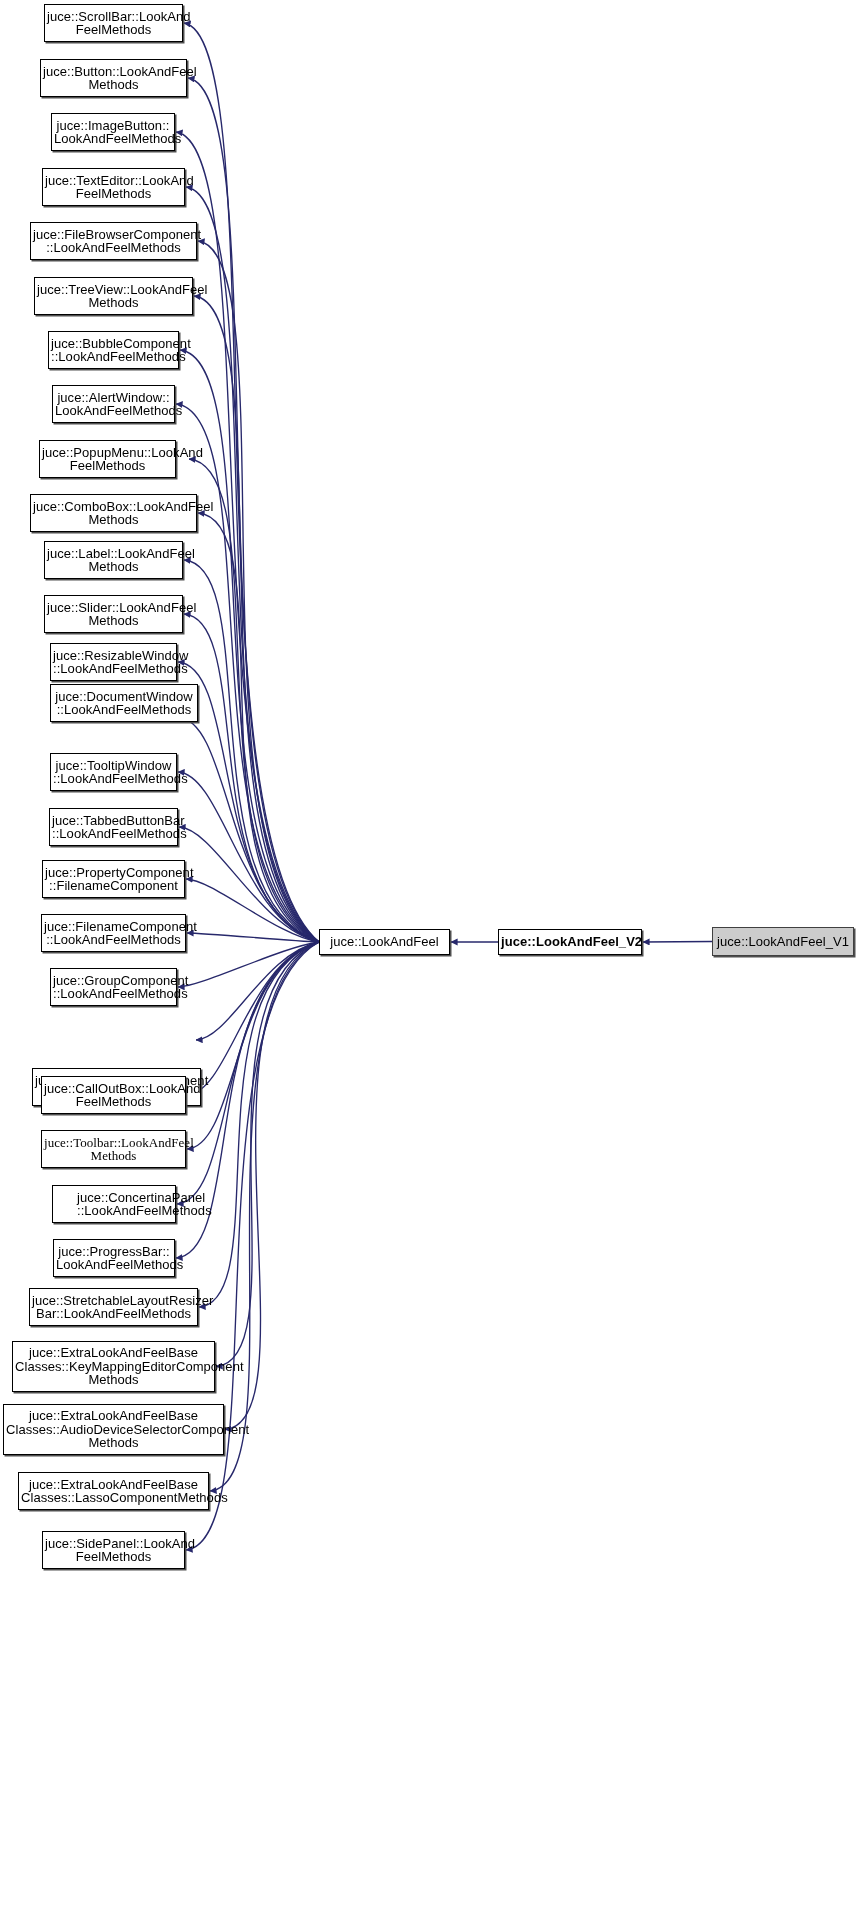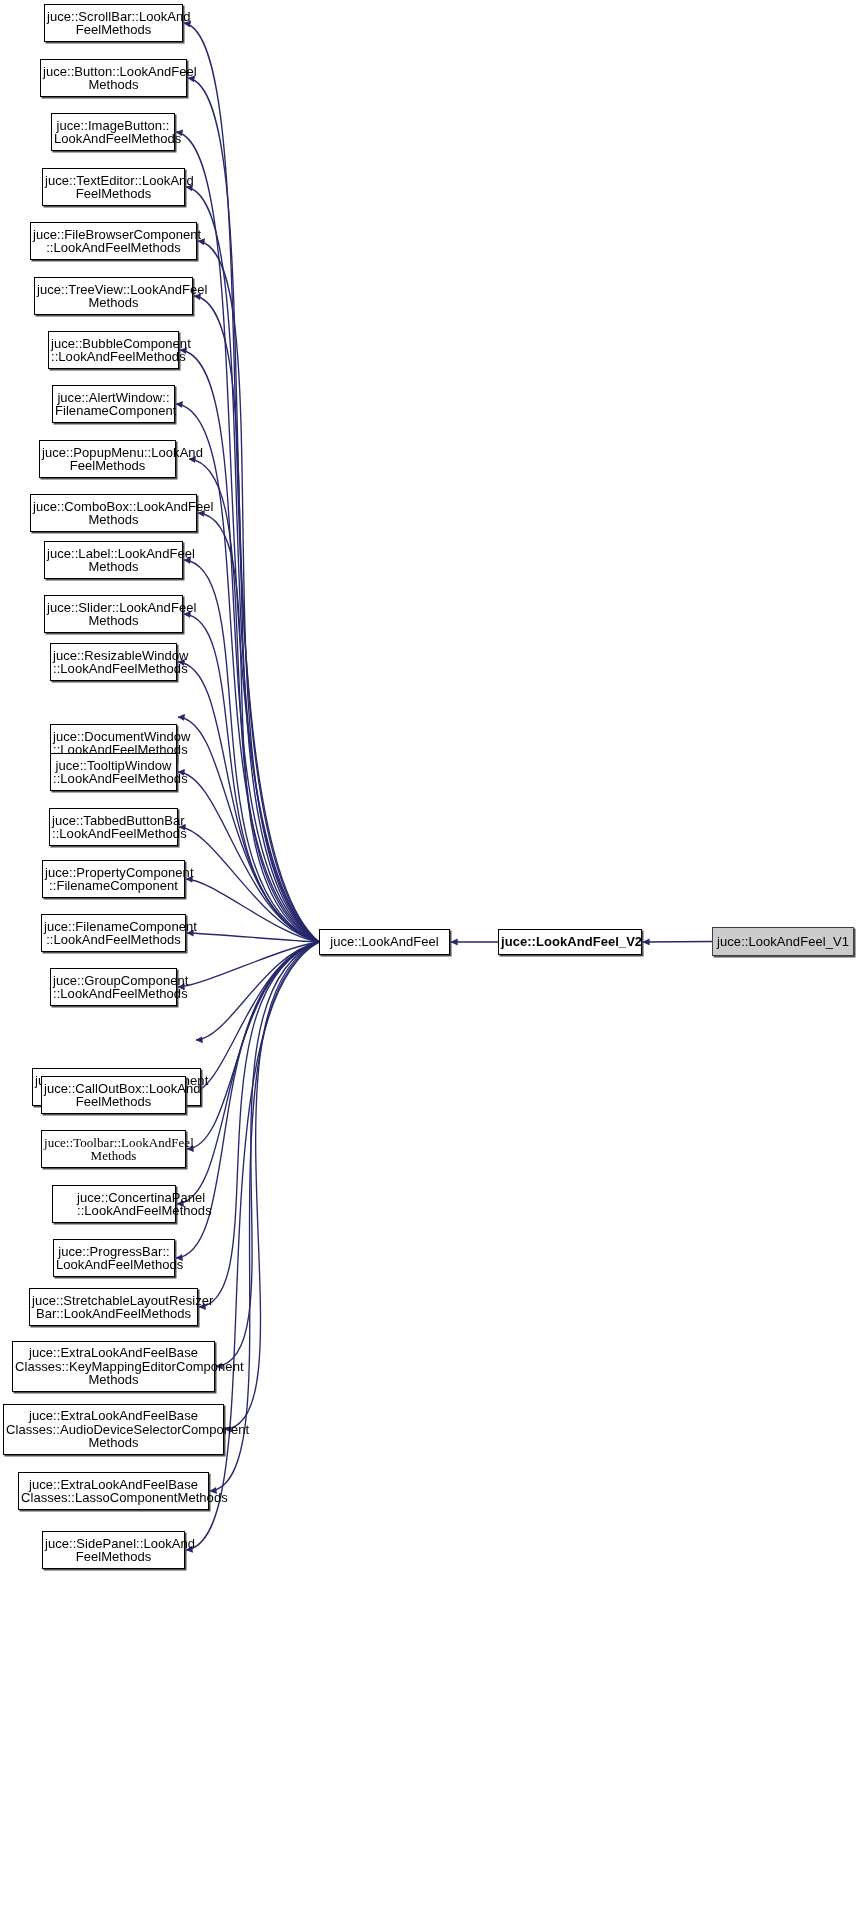--- a/index.html
+++ b/index.html
@@ -104,32 +104,32 @@
 LookAndFeelMethods</span></div>
     <div class="node" style="left: 42px; top: 168px; width: 143px; height: 38px;"><span class="node-label">juce::TextEditor::LookAnd
 FeelMethods</span></div>
     <div class="node" style="left: 30px; top: 222px; width: 167px; height: 38px;"><span class="node-label">juce::FileBrowserComponent
 ::LookAndFeelMethods</span></div>
     <div class="node" style="left: 34px; top: 277px; width: 159px; height: 38px;"><span class="node-label">juce::TreeView::LookAndFeel
 Methods</span></div>
     <div class="node" style="left: 48px; top: 331px; width: 131px; height: 38px;"><span class="node-label">juce::BubbleComponent
 ::LookAndFeelMethods</span></div>
     <div class="node" style="left: 52px; top: 385px; width: 123px; height: 38px;"><span class="node-label">juce::AlertWindow::
-FilenameComponent</span></div>
+LookAndFeelMethods</span></div>
     <div class="node" style="left: 39px; top: 440px; width: 137px; height: 38px;"><span class="node-label">juce::PopupMenu::LookAnd
 FeelMethods</span></div>
     <div class="node" style="left: 30px; top: 494px; width: 167px; height: 38px;"><span class="node-label">juce::ComboBox::LookAndFeel
 Methods</span></div>
     <div class="node" style="left: 44px; top: 541px; width: 139px; height: 38px;"><span class="node-label">juce::Label::LookAndFeel
 Methods</span></div>
     <div class="node" style="left: 44px; top: 595px; width: 139px; height: 38px;"><span class="node-label">juce::Slider::LookAndFeel
 Methods</span></div>
     <div class="node" style="left: 50px; top: 643px; width: 127px; height: 38px;"><span class="node-label">juce::ResizableWindow
 ::LookAndFeelMethods</span></div>
-    <div class="node" style="left: 50px; top: 724px; width: 127px; height: 38px;"><span class="node-label">juce::DocumentWindow
+    <div class="node" style="left: 50px; top: 684px; width: 148px; height: 38px;"><span class="node-label">juce::DocumentWindow
 ::LookAndFeelMethods</span></div>
     <div class="node" style="left: 50px; top: 753px; width: 127px; height: 38px;"><span class="node-label">juce::TooltipWindow
 ::LookAndFeelMethods</span></div>
     <div class="node" style="left: 49px; top: 808px; width: 129px; height: 38px;"><span class="node-label">juce::TabbedButtonBar
 ::LookAndFeelMethods</span></div>
     <div class="node" style="left: 42px; top: 860px; width: 143px; height: 38px;"><span class="node-label">juce::PropertyComponent
 ::FilenameComponent</span></div>
     <div class="node" style="left: 41px; top: 914px; width: 145px; height: 38px;"><span class="node-label">juce::FilenameComponent
 ::LookAndFeelMethods</span></div>
     <div class="node" style="left: 50px; top: 968px; width: 127px; height: 38px;"><span class="node-label">juce::GroupComponent

